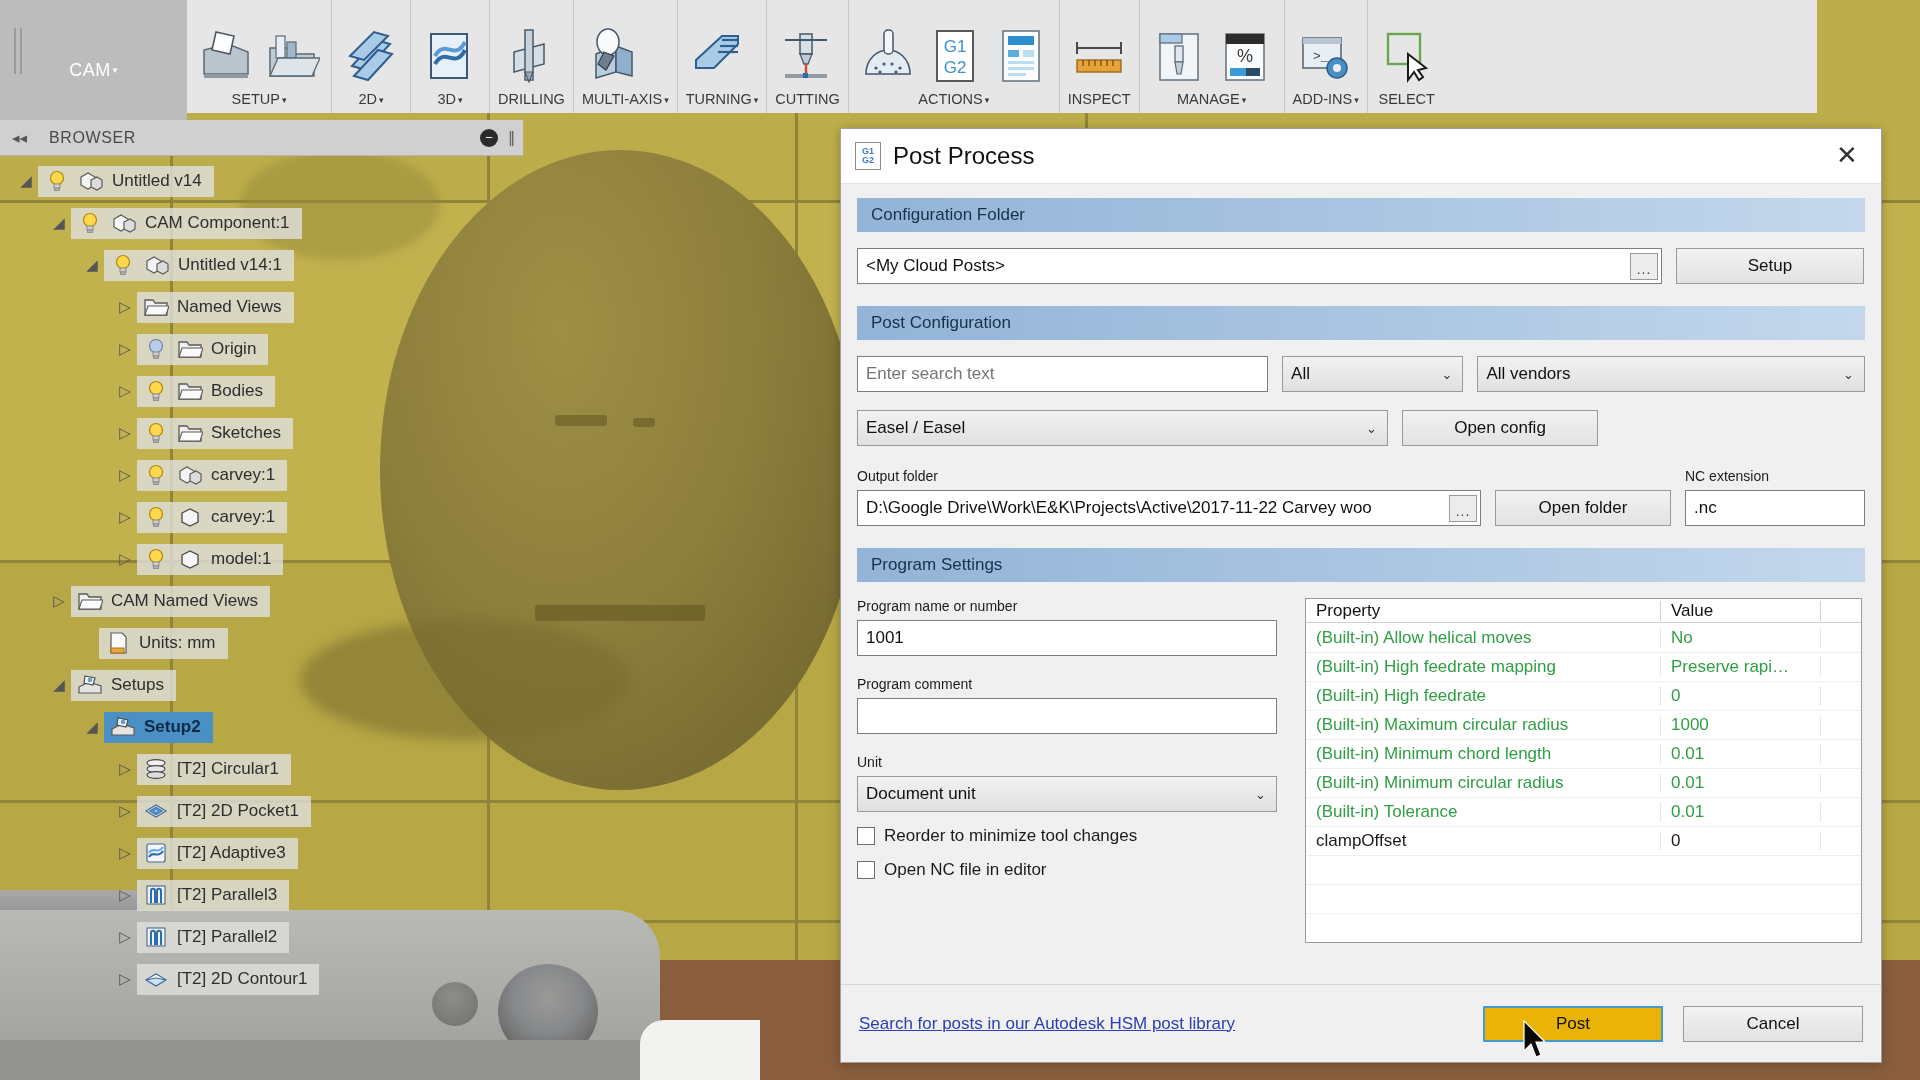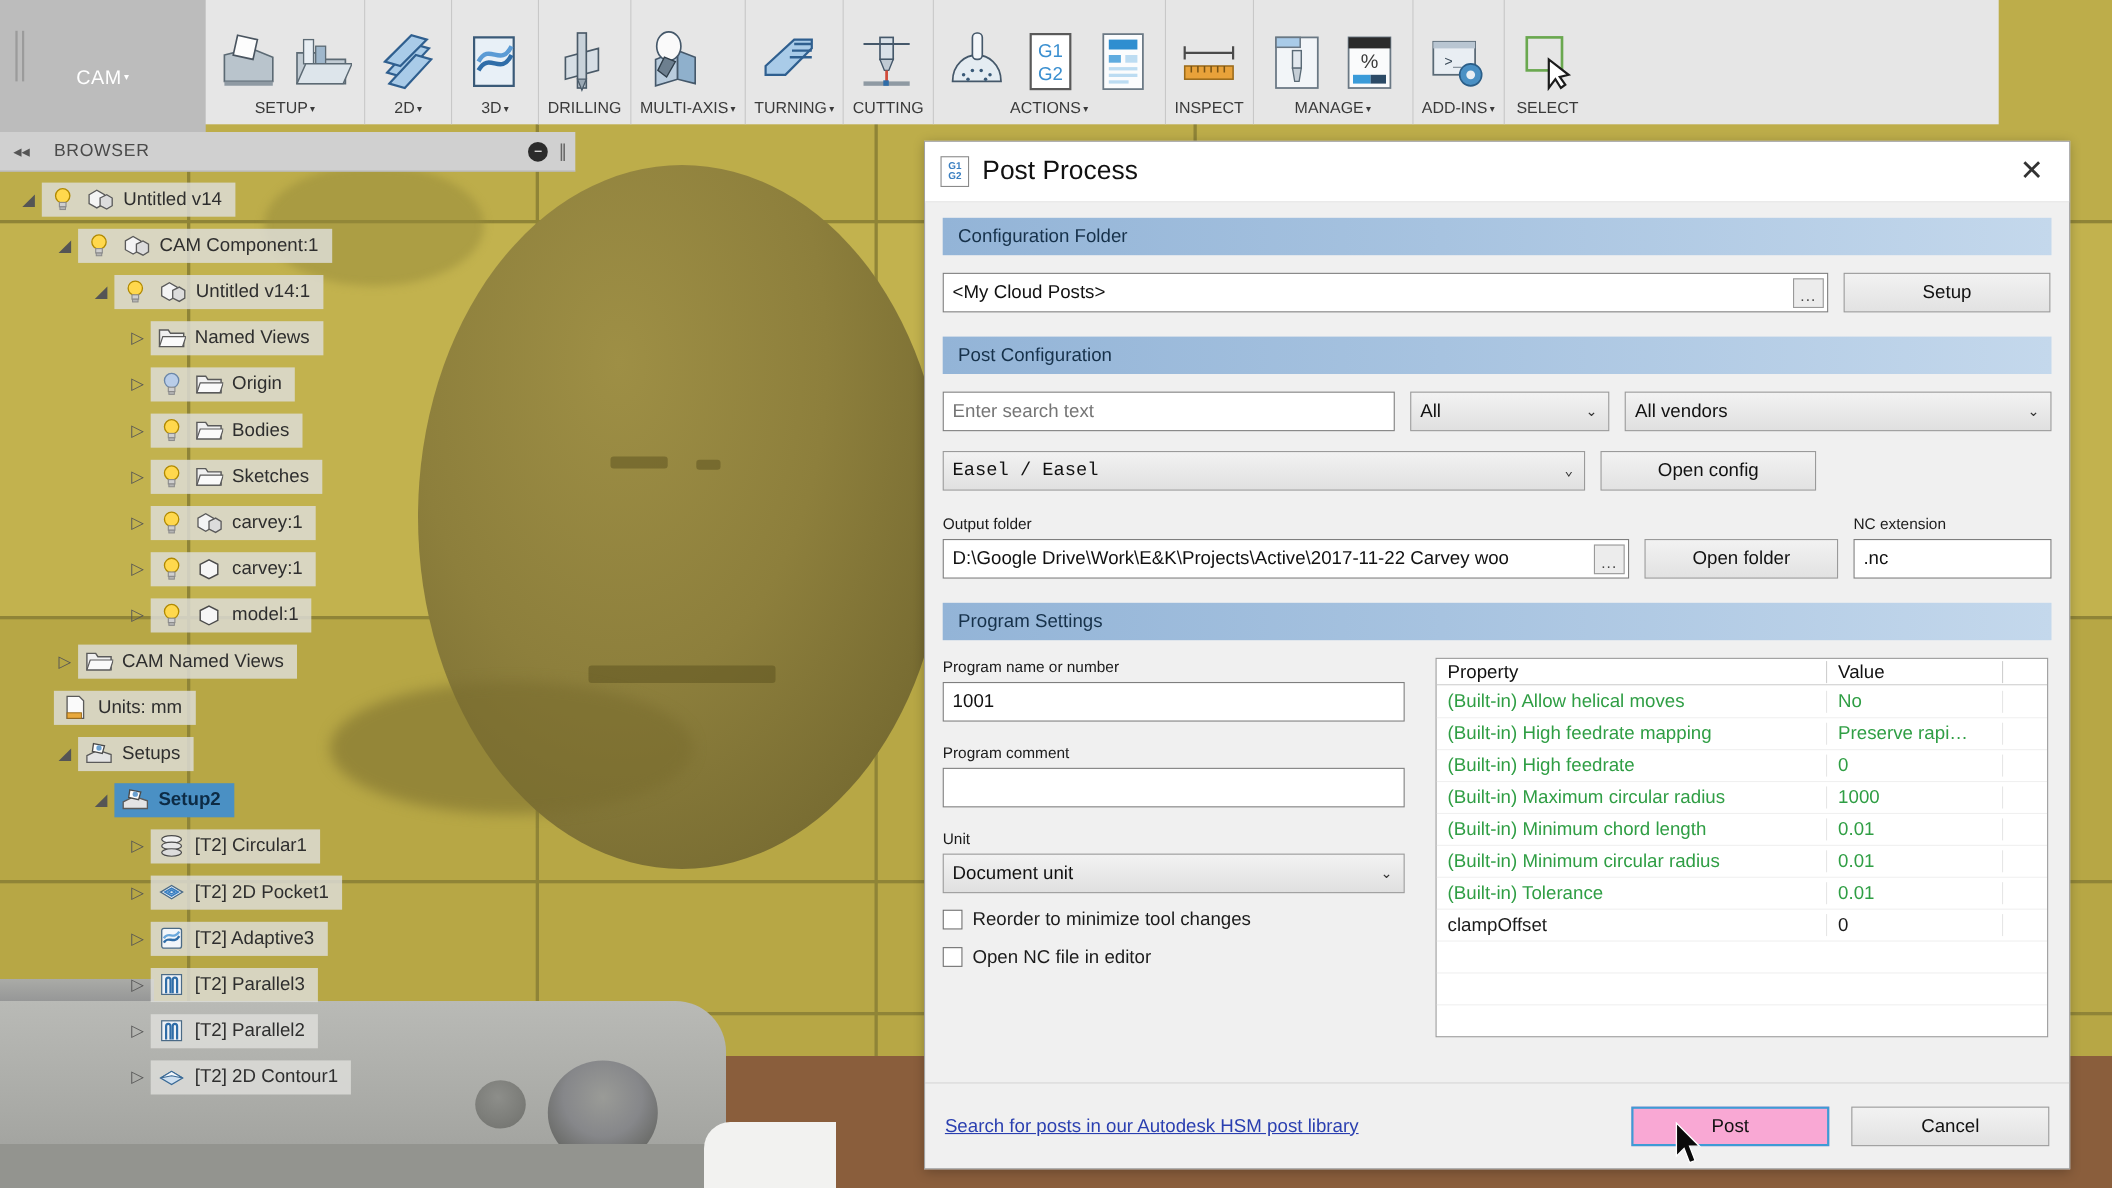--- a/index.html
+++ b/index.html
@@ -238,21 +238,21 @@
   }
   .btn {
     background: linear-gradient(180deg,#f2f2f2 0%, #e2e2e2 100%);
     border: 1px solid #9a9a9a;
     height: 36px;
     display: flex; align-items: center; justify-content: center;
     font-size: 17px; color: #111;
   }
   .btn.primary {
     border: 2px solid #3e9bd5;
-    background: #f9a8d4;
+    background: #eab308;
   }
   .combo {
     background: linear-gradient(180deg,#f2f2f2 0%, #e0e0e0 100%);
     border: 1px solid #9a9a9a;
     height: 36px;
     display: flex; align-items: center;
     padding: 0 8px; font-size: 17px; color: #111;
     position: relative;
   }
   .combo .chev {
@@ -741,21 +741,21 @@
     <div class="tree-row" style="padding-left: 47px;">
       <span class="tree-arrow">▷</span>
       <span class="tree-pill">
         <svg class="ic" viewBox="0 0 26 24">
       <path d="M2,5 L10,5 L12,8 L24,8 L24,20 L2,20 Z" fill="#f0f0f0" stroke="#5a5a5a" stroke-width="1.3"></path>
       <path d="M2,20 L5,11 L26,11 L23,20 Z" fill="#fafafa" stroke="#5a5a5a" stroke-width="1.1"></path>
         </svg>
         <span>CAM Named Views</span>
       </span>
     </div>
-    <div class="tree-row" style="padding-left: 25px;">
+    <div class="tree-row" style="padding-left: 75px;">
       <span class="tree-arrow"></span>
       <span class="tree-pill">
         <svg class="ic" viewBox="0 0 26 24">
       <path d="M6,2 L17,2 L21,6 L21,22 L6,22 Z" fill="#fafafa" stroke="#5a5a5a" stroke-width="1.2"></path>
       <rect x="6" y="17" width="13" height="5" fill="#e9a93c" stroke="#9a6a1a" stroke-width="0.9"></rect>
         </svg>
         <span>Units: mm</span>
       </span>
     </div>
     <div class="tree-row" style="padding-left: 47px;">
@@ -882,21 +882,21 @@
       <div class="combo" style="width:185px;">
         <span>All</span>
         <span class="chev">⌄</span>
       </div>
       <div class="combo" style="width:396px;">
         <span>All vendors</span>
         <span class="chev">⌄</span>
       </div>
     </div>
     <div class="row" style="margin-bottom:22px;">
-      <div class="combo" style="width:584px;font-family:Liberation Mono, monospace;">
+      <div class="combo" style="width:531px;">
         <span>Easel / Easel</span>
         <span class="chev">⌄</span>
       </div>
       <div class="btn" style="width:196px;">Open config</div>
     </div>
     <div class="row" style="align-items:flex-end; margin-bottom:22px;">
       <div style="width:624px;">
         <span class="lbl">Output folder</span>
         <div class="txtbox" style="width:624px;overflow:hidden;white-space:nowrap;">
           <span style="padding-right:34px;">D:\Google Drive\Work\E&amp;K\Projects\Active\2017-11-22 Carvey woo</span>

